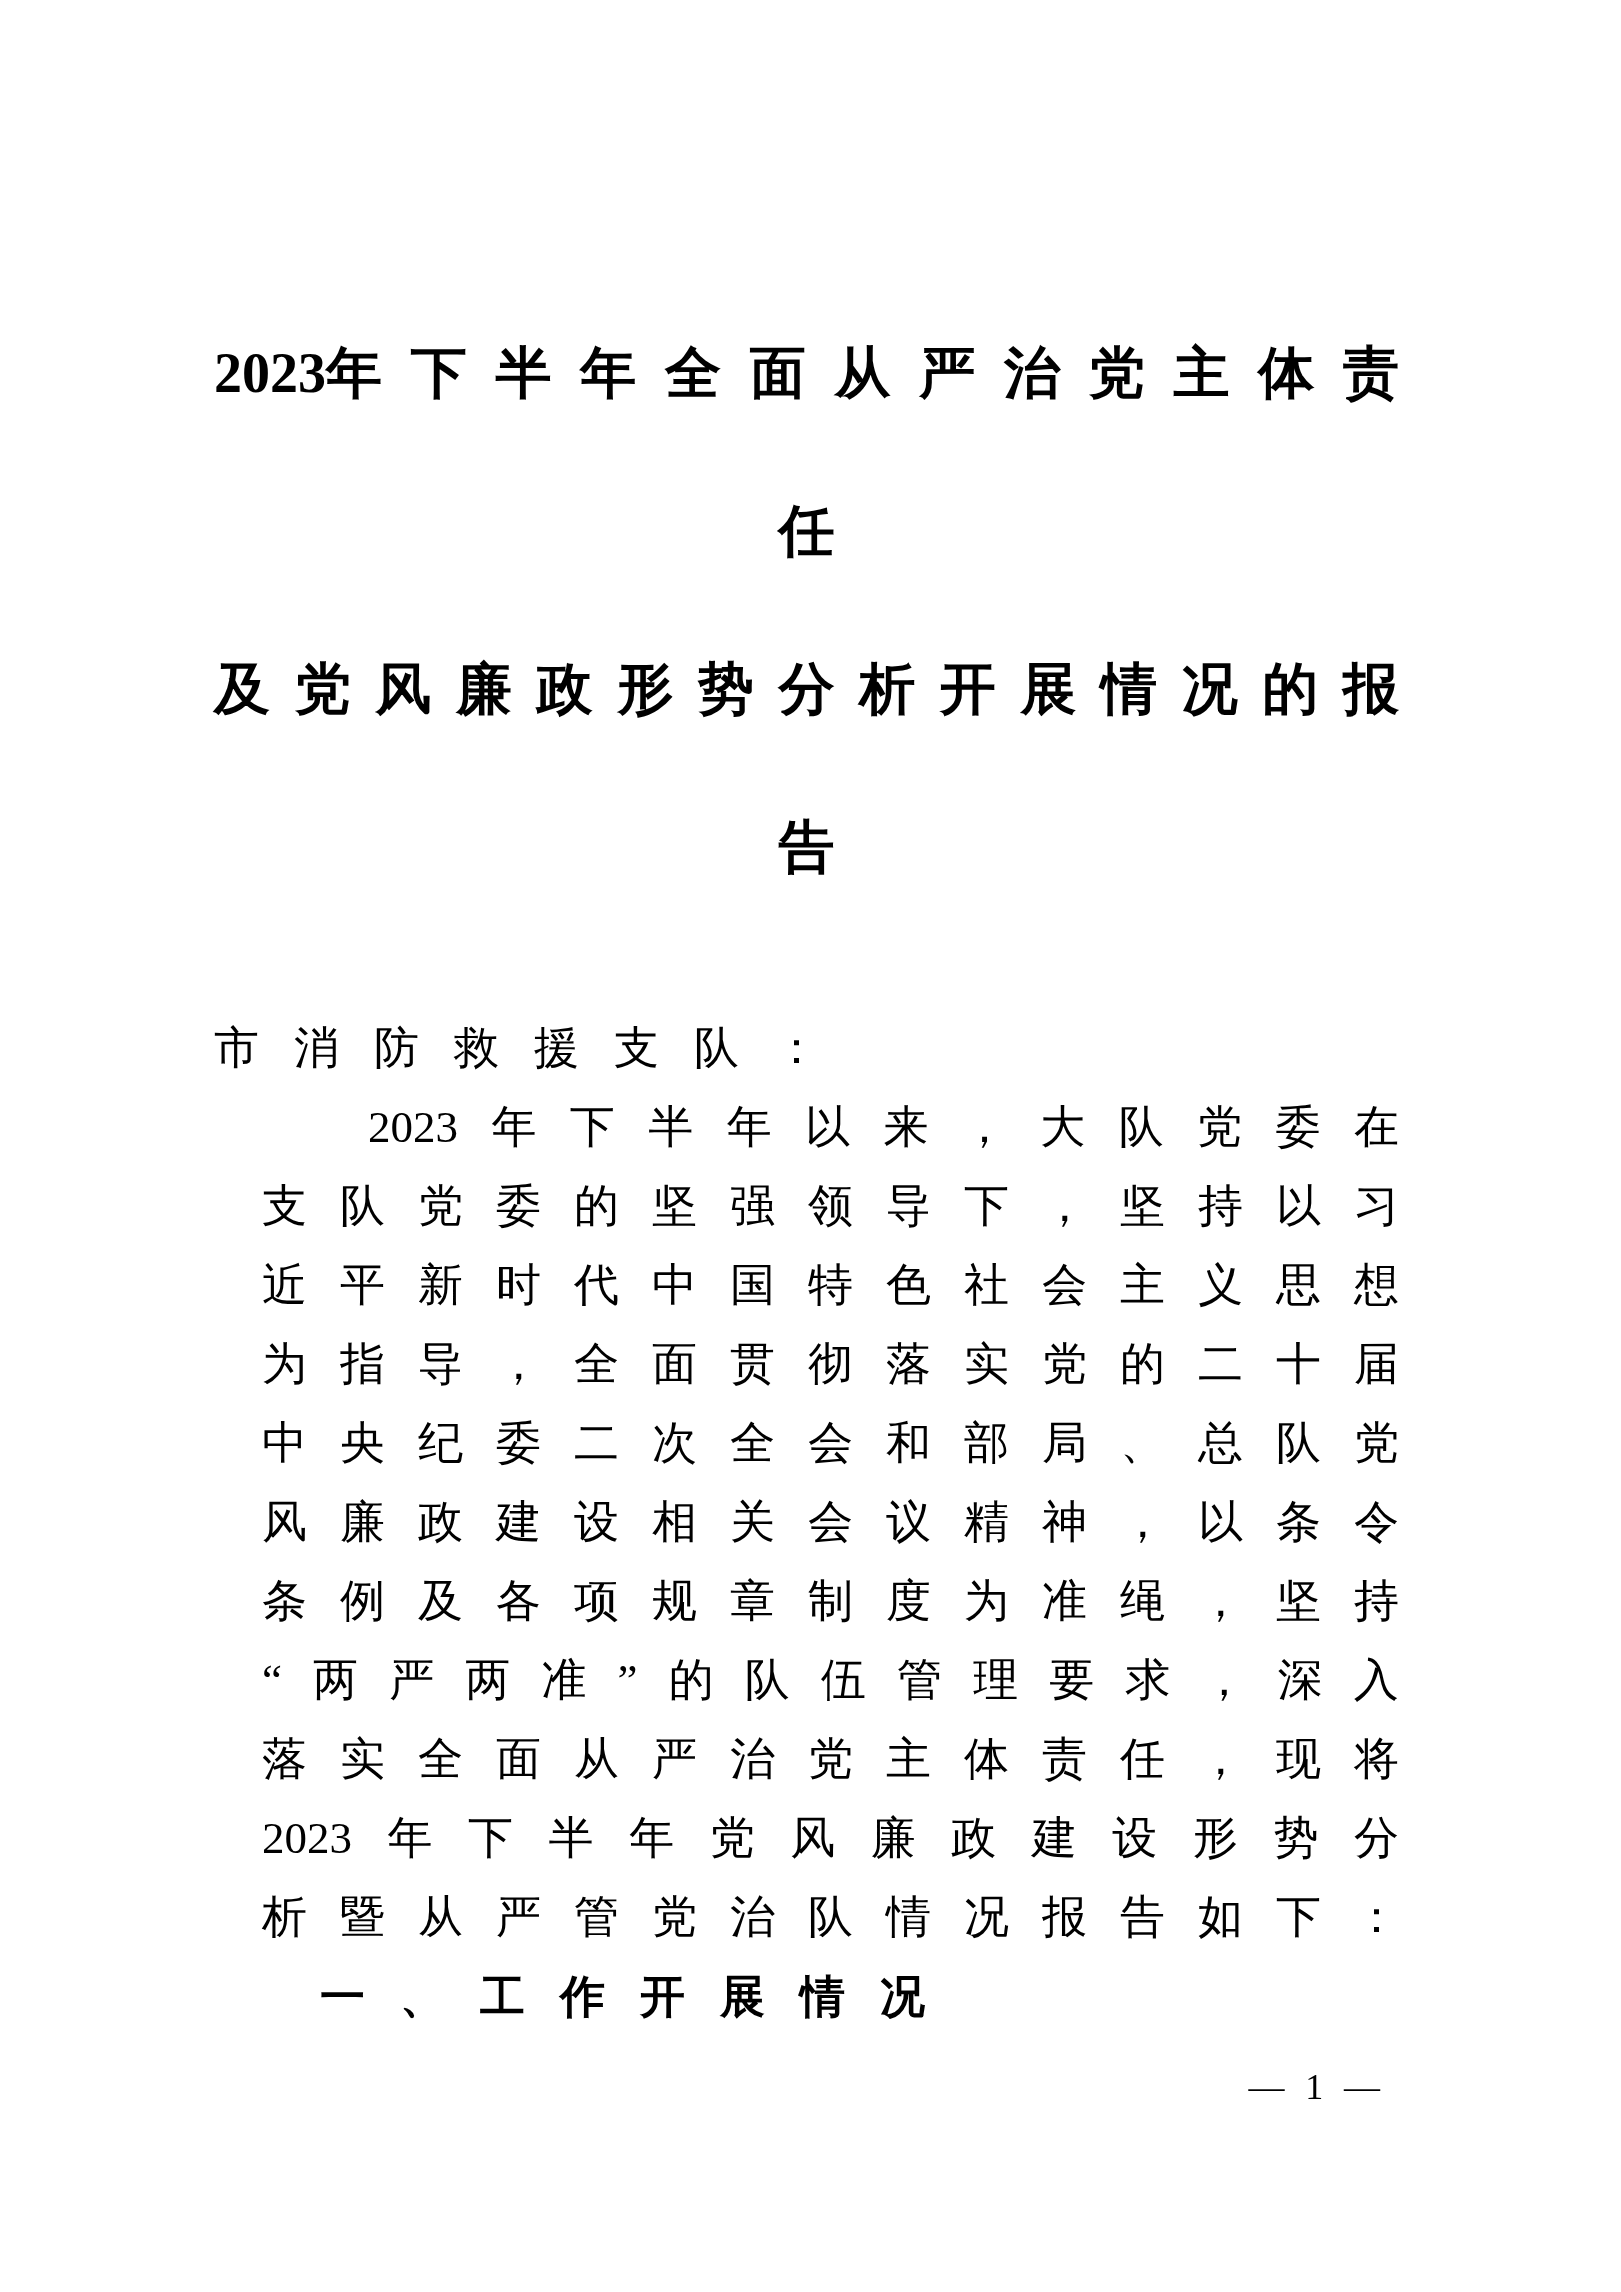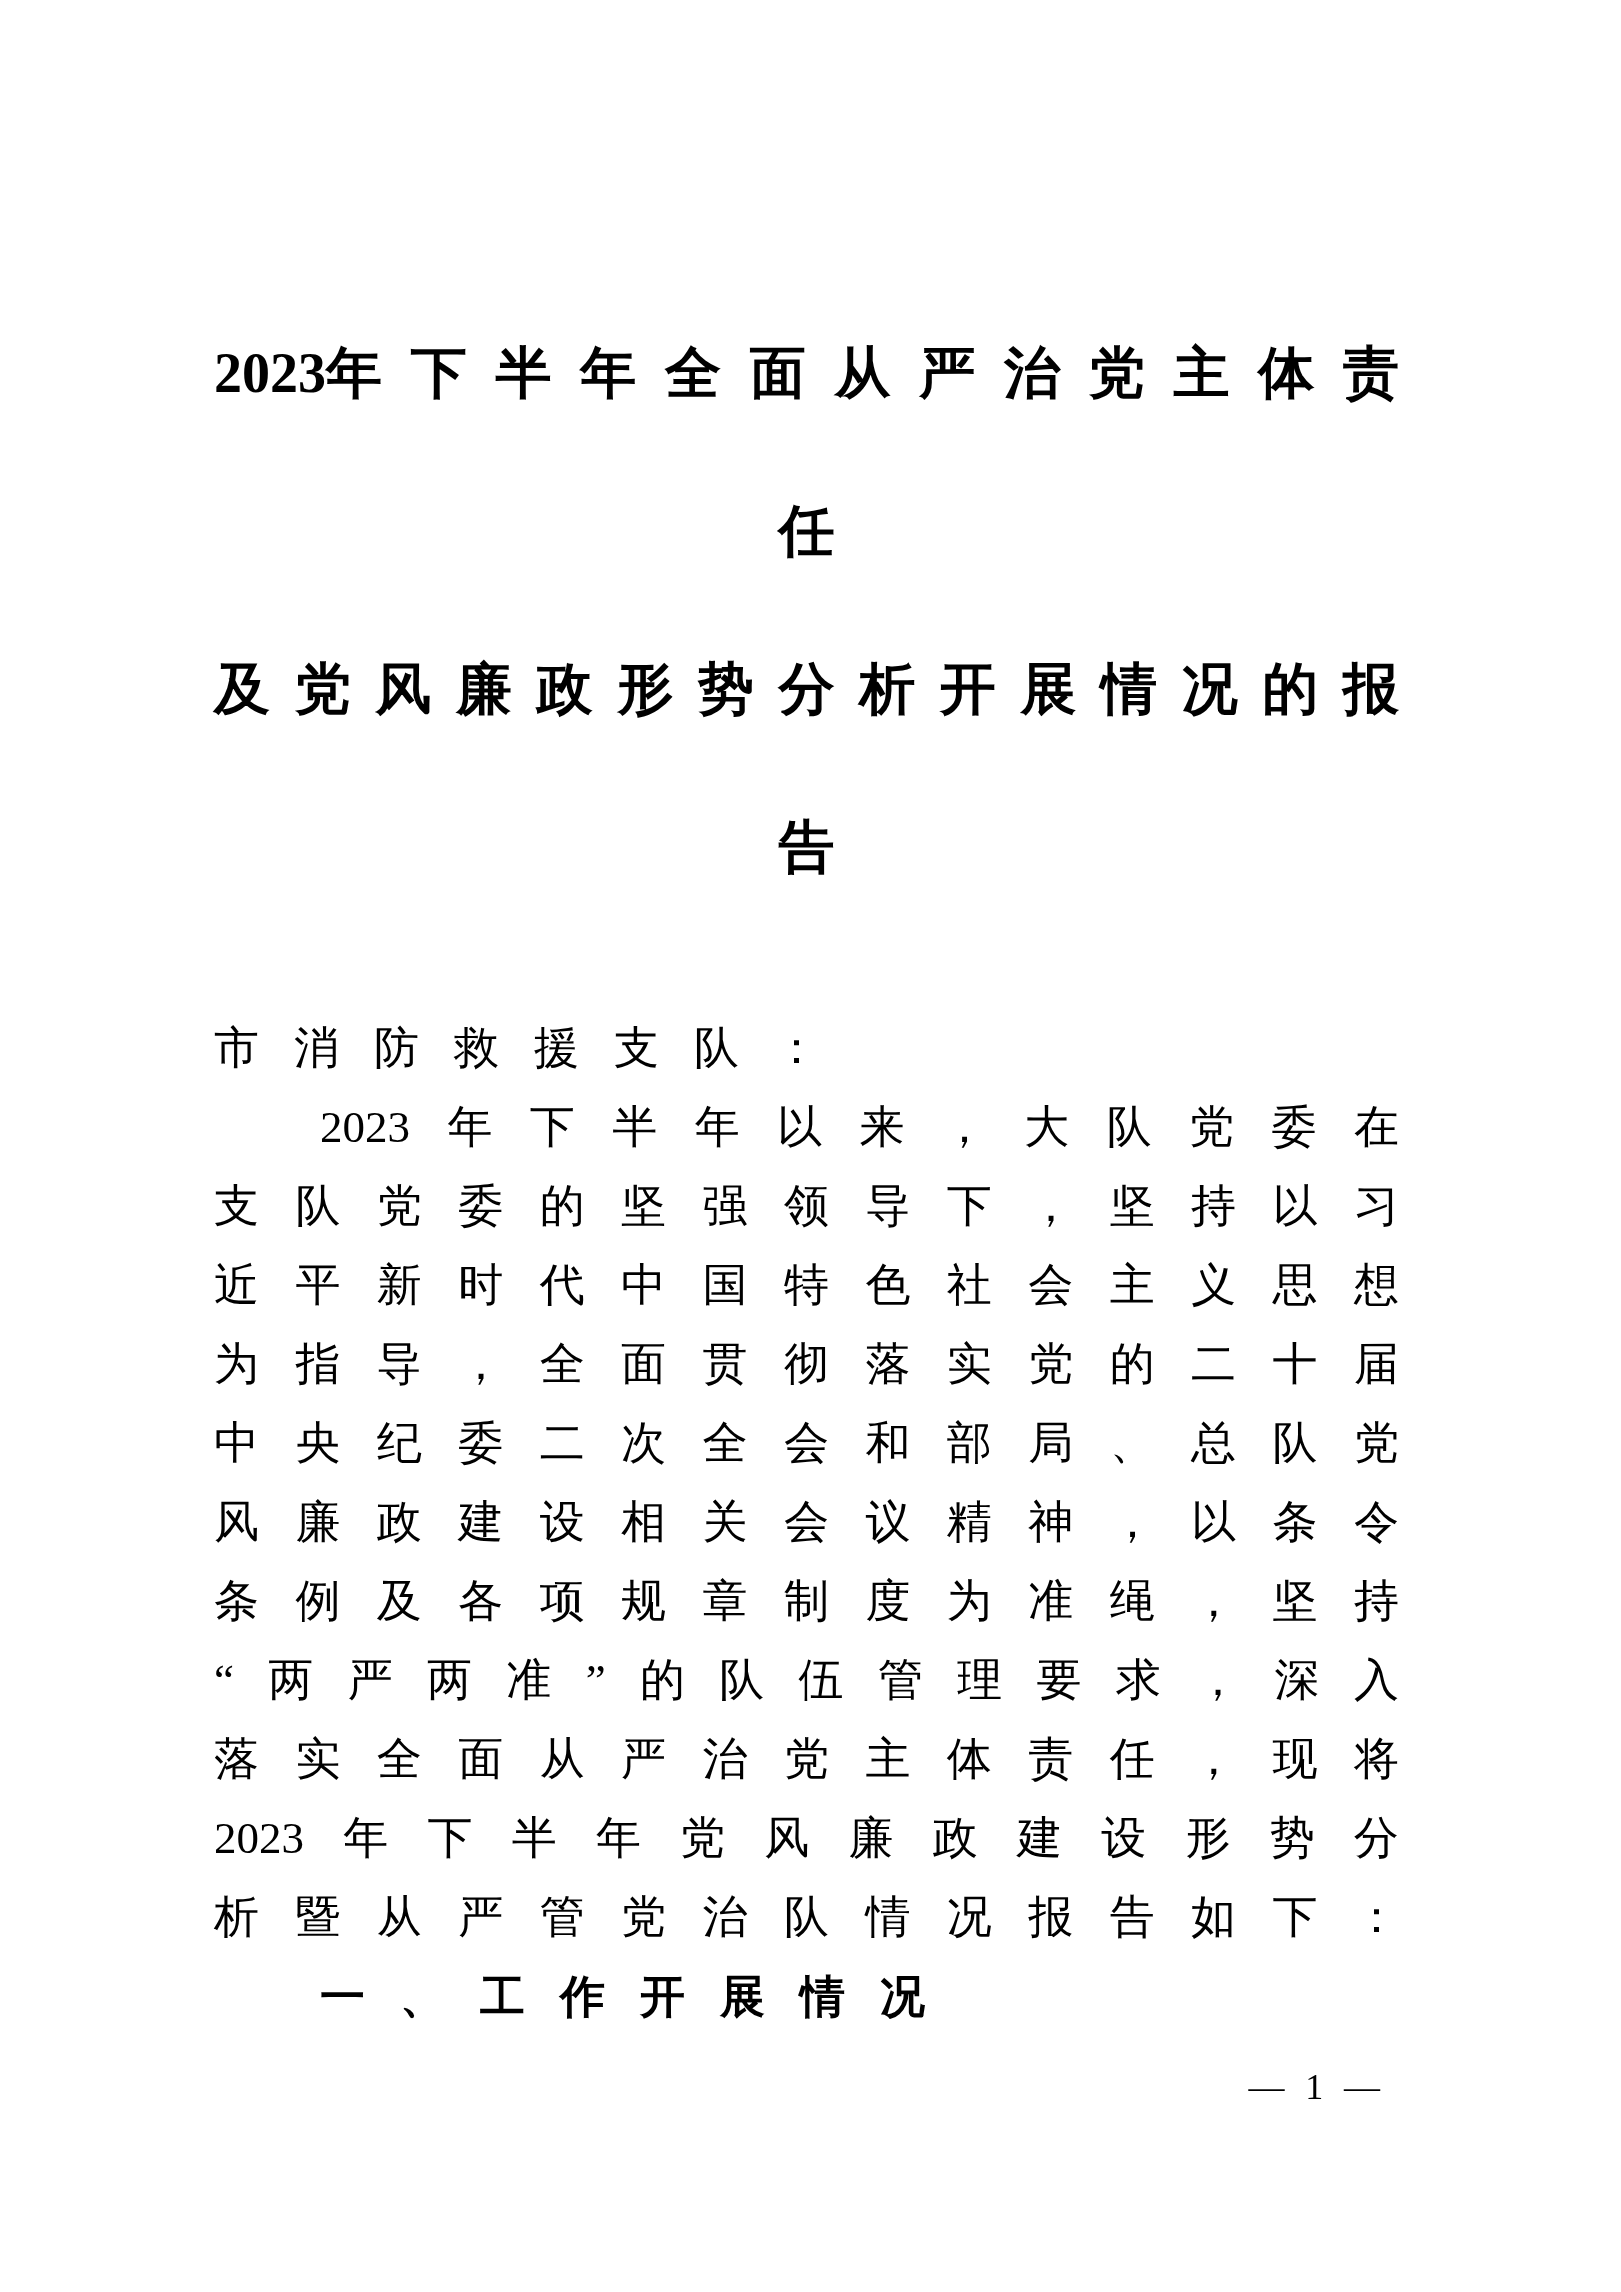--- a/index.html
+++ b/index.html
@@ -42,20 +42,21 @@
     font-size: 45px;
     line-height: 79px;
   }
   .body-line {
     height: 79px;
     display: flex;
     align-items: center;
   }
   .body-line.spread {
     justify-content: space-between;
+    margin-left: 48px;
   }
   .body-line.gapped {
     justify-content: flex-start;
     gap: 35px;
   }
   .body-line.indent {
     padding-left: 106px;
   }
   .body-line.bold {
     font-weight: bold;

